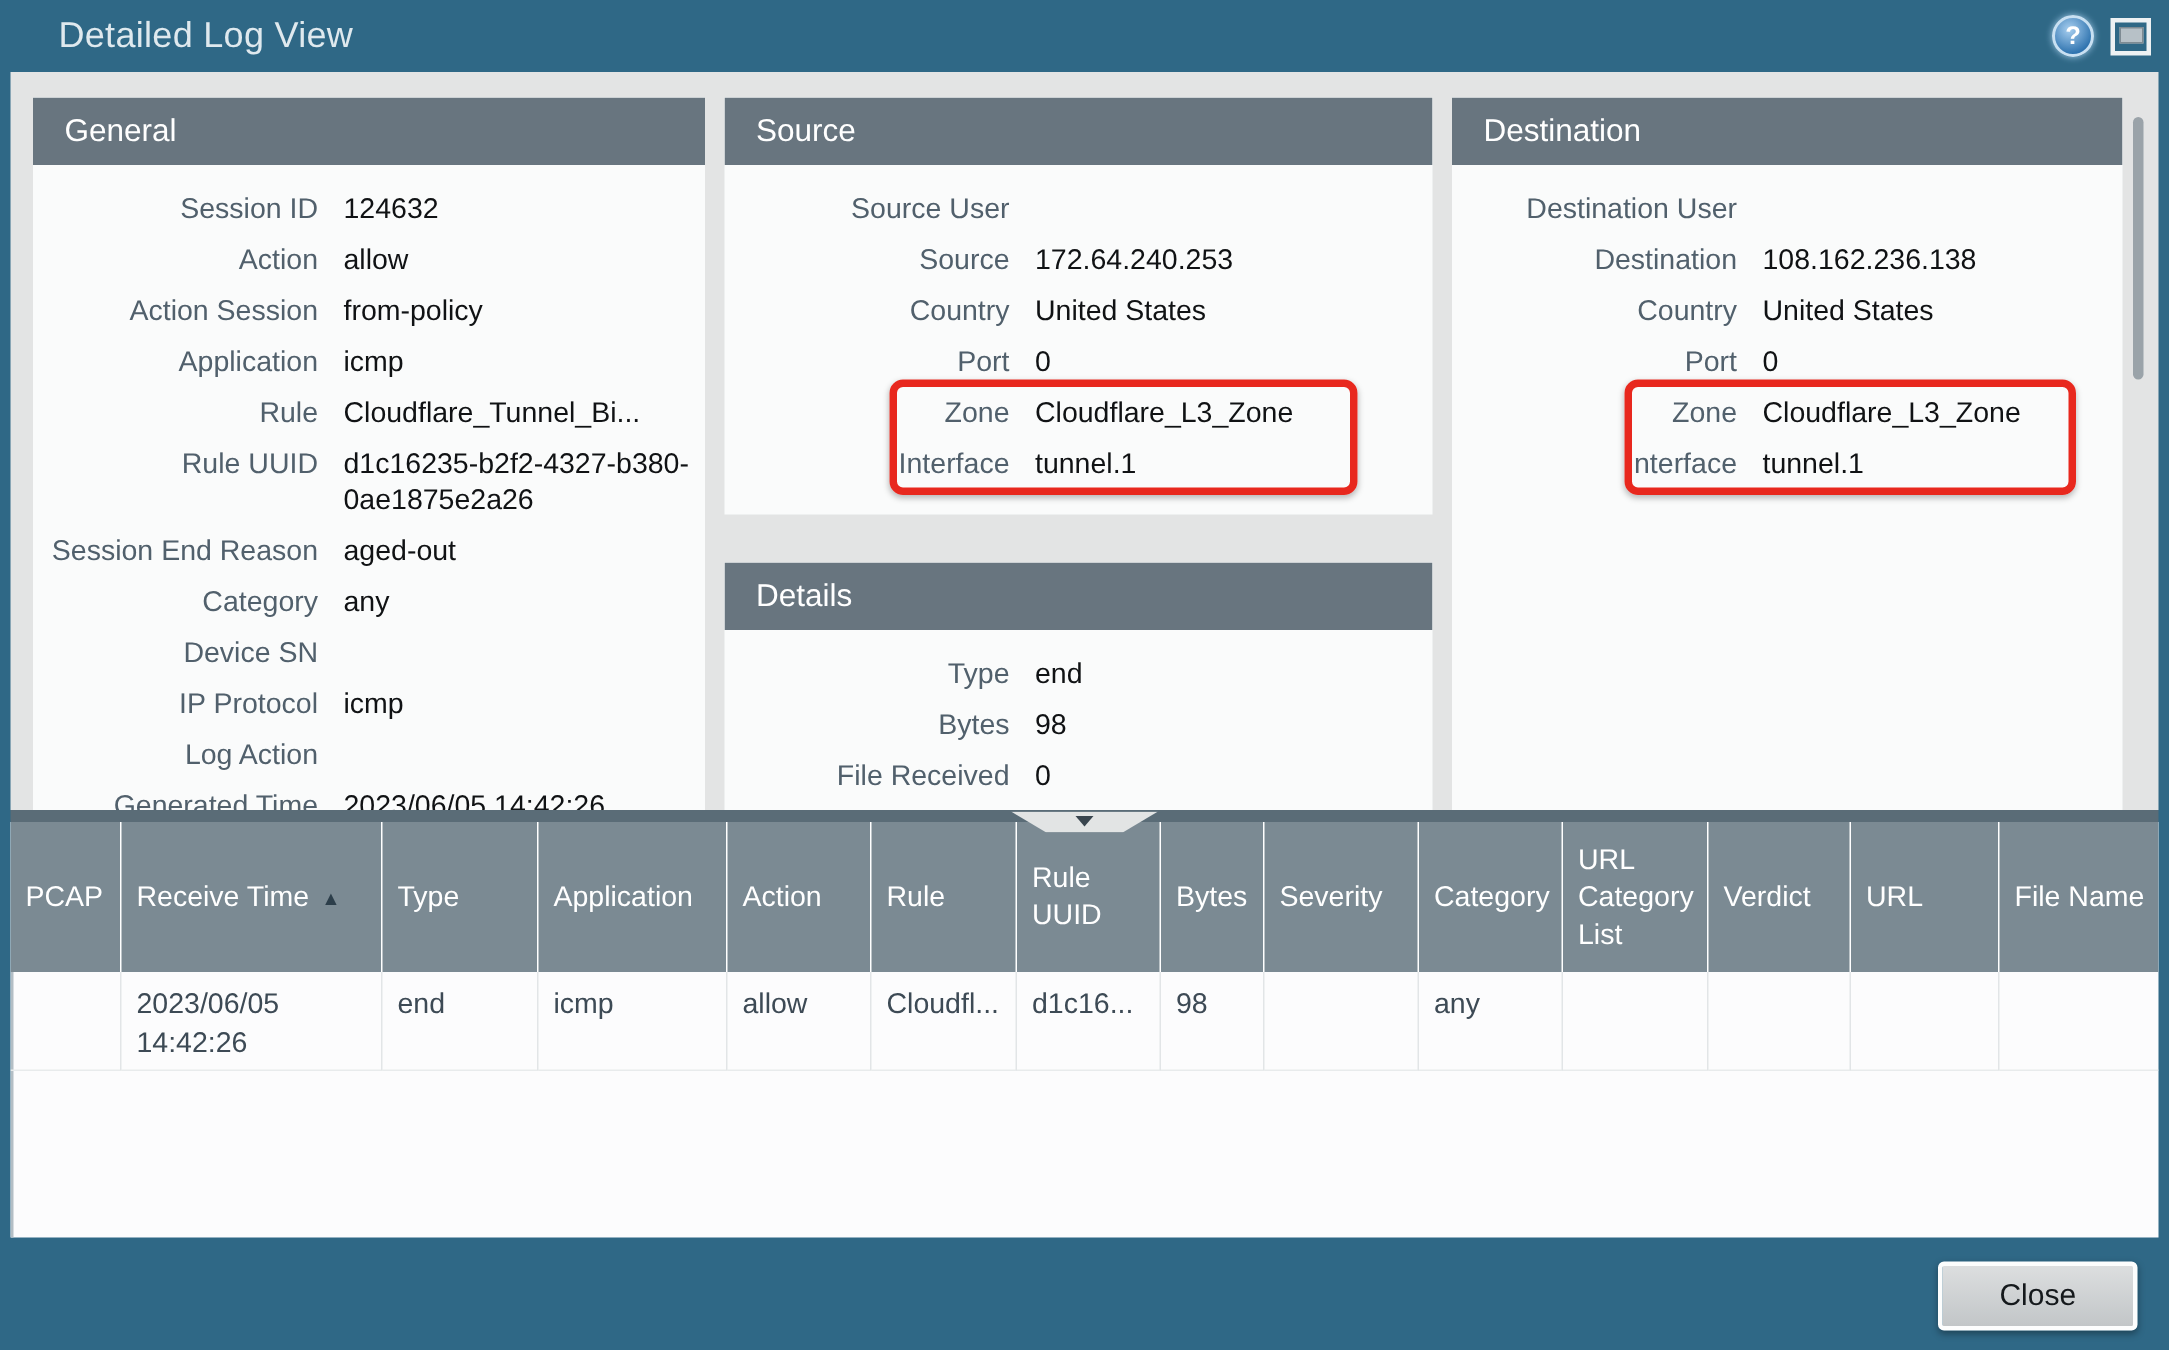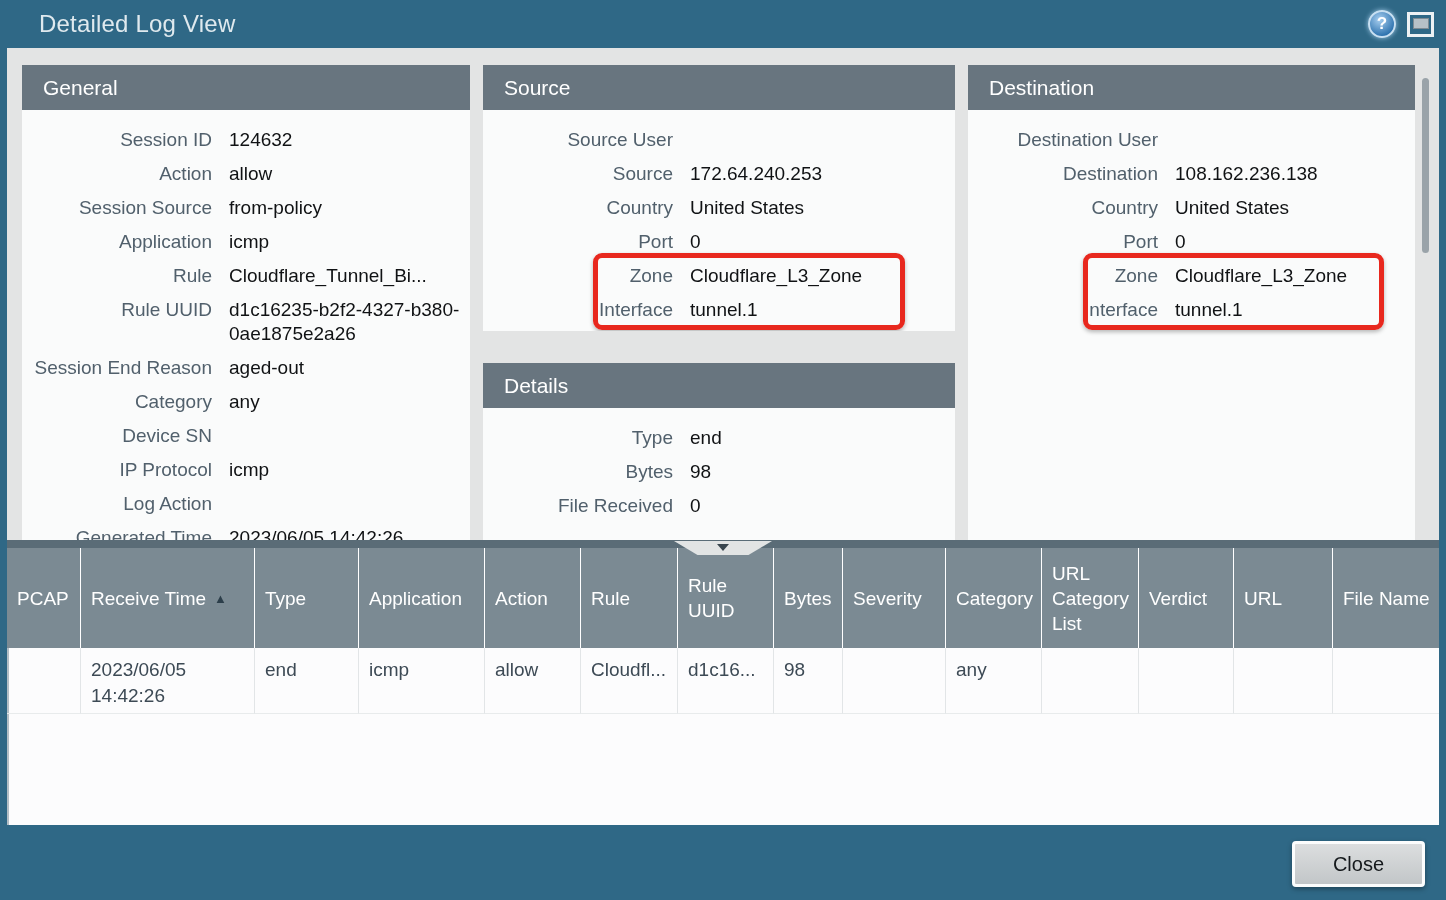--- a/index.html
+++ b/index.html
@@ -37,21 +37,21 @@
 
   .panel { background:#FAFBFB; display:flex; flex-direction:column; overflow:hidden; }
   .panel-src { flex:0 0 auto; }
   .panel-details { flex:1; margin-top:32px; }
 
   .panel-header {
     flex:0 0 45px; background:#68757F; color:#FFFFFF;
     font-size:21px; line-height:45px; padding-left:21px; font-weight:400;
   }
   .panel-body { padding-top:13px; position:relative; flex:1; overflow:hidden; }
-  .panel-src .panel-body { padding-bottom:4px; flex:0 0 auto; }
+  .panel-src .panel-body { padding-bottom:16px; flex:0 0 auto; }
 
   .prow { display:flex; font-size:19px; line-height:24px; padding:5px 0; }
   .plabel { width:207px; text-align:right; color:#51606C; padding-right:17px; box-sizing:border-box; flex-shrink:0; }
   .pvalue { flex:1; color:#101214; padding-right:4px; }
 
   .hl-group { position:relative; }
   .red-box {
     position:absolute; top:-6px; bottom:-3px;
     border:5px solid #E8281E; border-radius:9px;
     box-shadow:0 2px 4px rgba(0,0,0,0.28);
@@ -128,21 +128,21 @@
       <div class="panel-body">
           <div class="prow">
             <div class="plabel">Session ID</div>
             <div class="pvalue">124632</div>
           </div>
           <div class="prow">
             <div class="plabel">Action</div>
             <div class="pvalue">allow</div>
           </div>
           <div class="prow">
-            <div class="plabel">Session Source</div>
+            <div class="plabel">Action Session</div>
             <div class="pvalue">from-policy</div>
           </div>
           <div class="prow">
             <div class="plabel">Application</div>
             <div class="pvalue">icmp</div>
           </div>
           <div class="prow">
             <div class="plabel">Rule</div>
             <div class="pvalue">Cloudflare_Tunnel_Bi...</div>
           </div>

